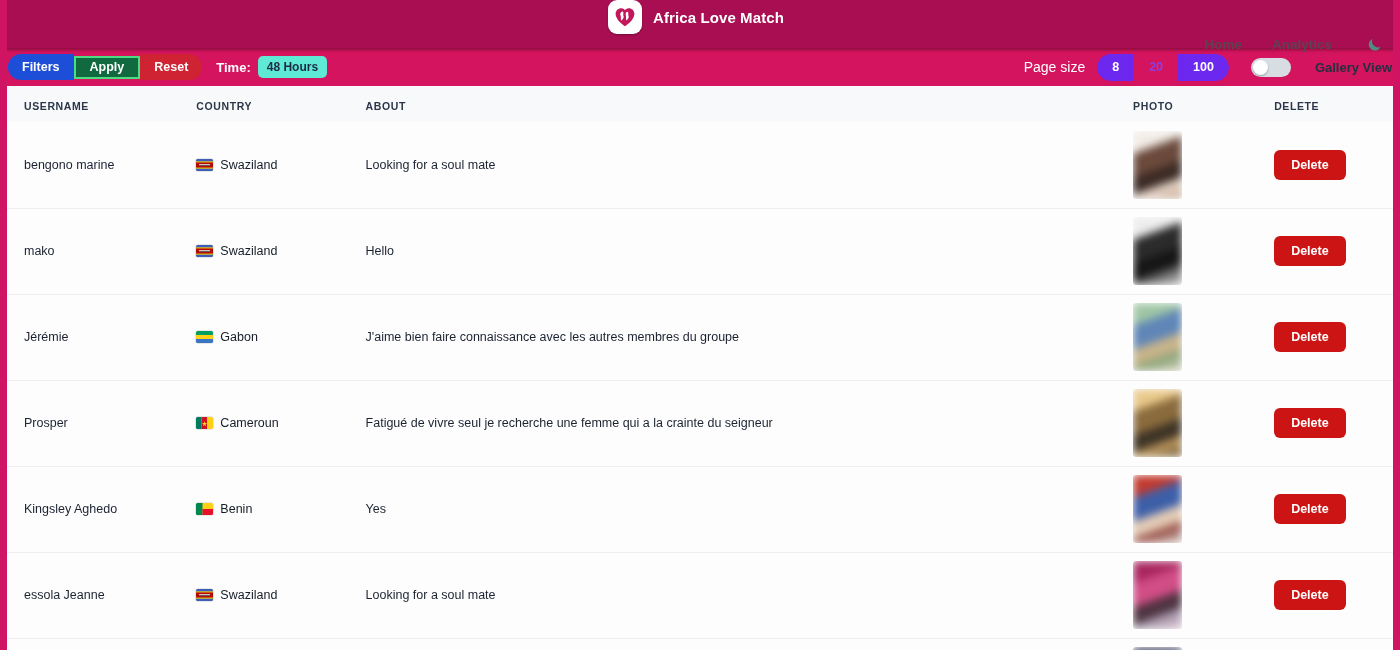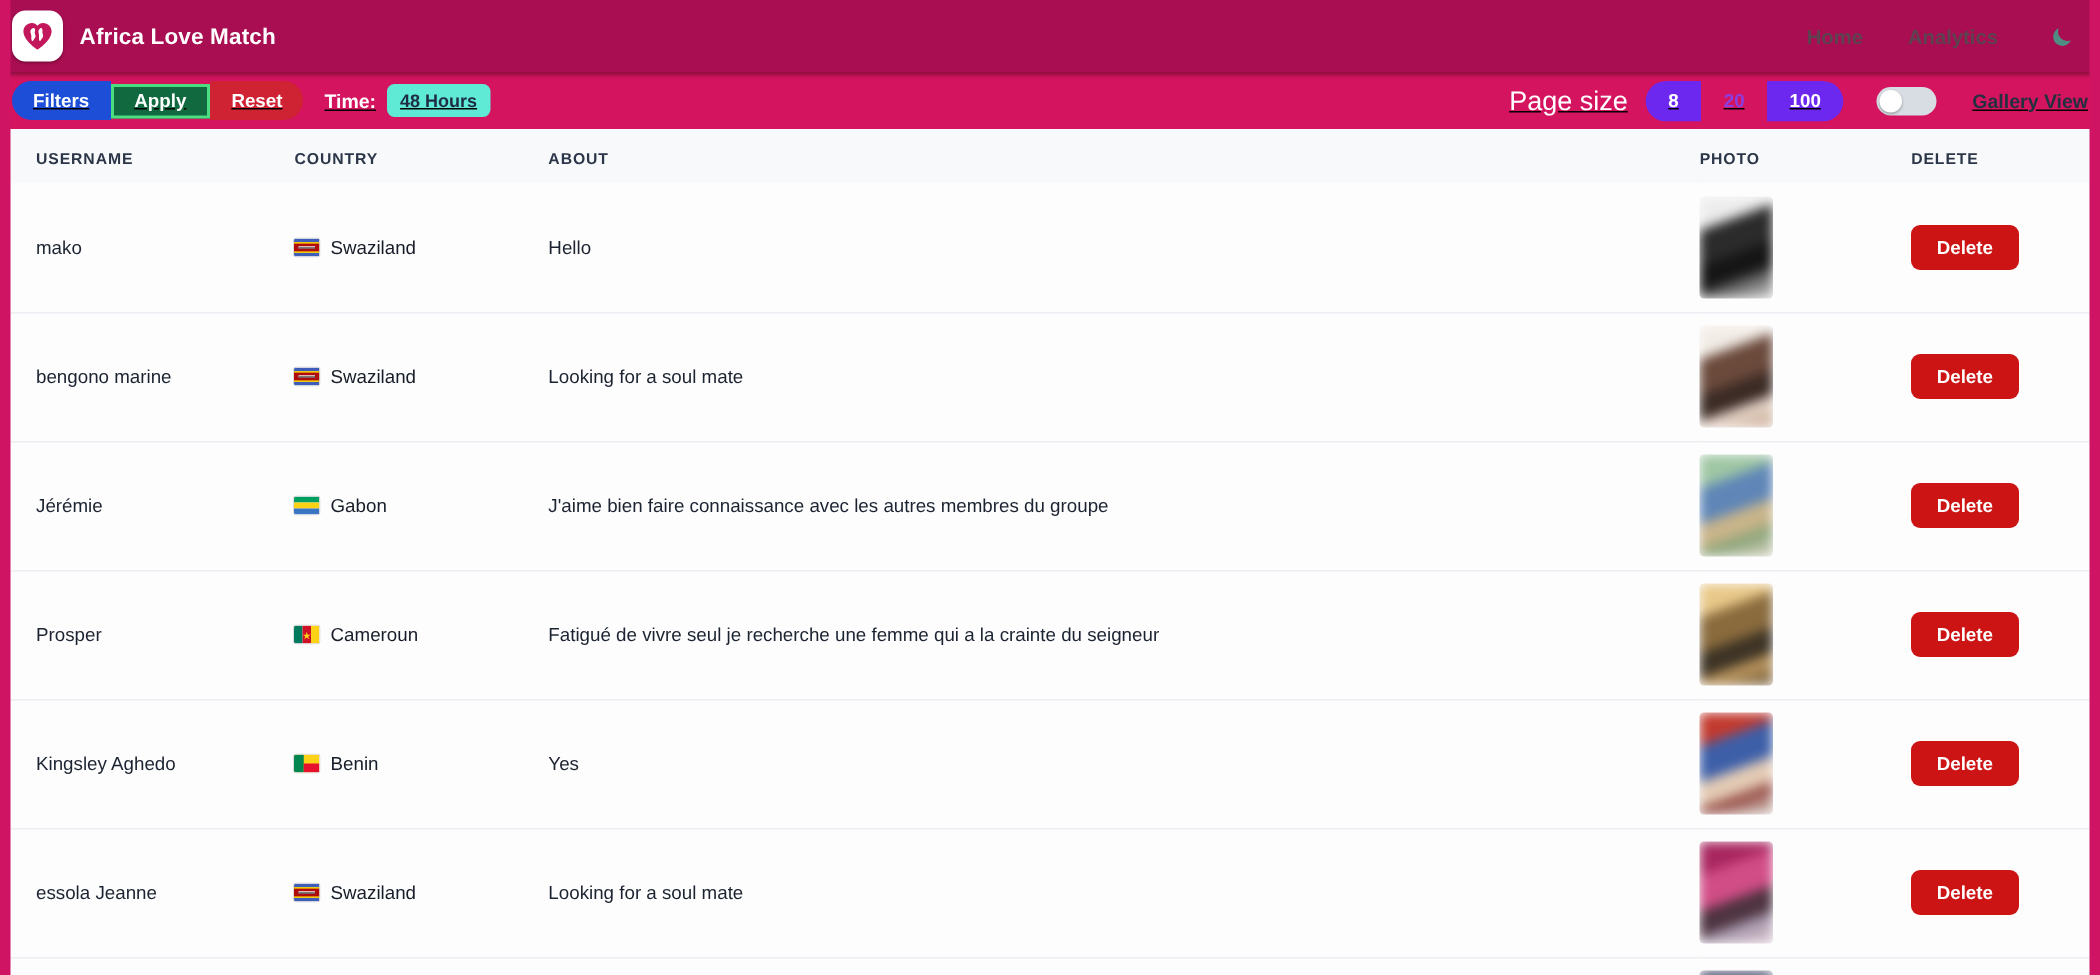--- a/index.html
+++ b/index.html
@@ -35,20 +35,21 @@
   
   .topbar {
     position: relative;
     height: 48px;
     background: #a80e51;
     display: flex;
     align-items: center;
     padding: 0 16px 0 8px;
     z-index: 20;
     box-shadow: 0 2px 3px rgba(0,0,0,0.35);
+    flex-direction: column;
   }
 
   .brand {
     display: flex;
     align-items: center;
     gap: 11px;
   }
 
   .logo-tile {
     width: 34px;
@@ -95,21 +96,20 @@
   }
 
   
   .toolbar {
     position: relative;
     height: 38px;
     background: #d4145f;
     display: flex;
     padding: 0 8px 0 8px;
     z-index: 15;
-    text-decoration: underline;
   }
 
   .toolbar-left {
     display: flex;
     align-items: center;
     gap: 0;
   }
 
   .btn {
     border: none;
@@ -167,21 +167,21 @@
 
   .toolbar-right {
     margin-left: auto;
     display: flex;
     align-items: center;
     gap: 0;
   }
 
   .pagesize-label {
     color: #ffffff;
-    font-size: 18px;
+    font-size: 14px;
     margin-right: 12px;
     white-space: nowrap;
   }
 
   .seg-group {
     display: flex;
     align-items: center;
     border-radius: 14px;
     overflow: hidden;
   }
@@ -409,20 +409,40 @@
       <thead>
         <tr>
           <th class="col-user">USERNAME</th>
           <th class="col-ctry">COUNTRY</th>
           <th class="col-about">ABOUT</th>
           <th class="col-photo">PHOTO</th>
           <th class="col-del">DELETE</th>
         </tr>
       </thead>
       <tbody id="tbody">
+          <tr>
+            <td class="c-user col-user">bengono marine</td>
+            <td class="c-ctry col-ctry">
+              <div class="ctry">
+                <span class="flag"><svg width="17" height="12" viewBox="0 0 17 12">
+                    <rect width="17" height="12" fill="#3e5eb9"></rect>
+                    <rect y="2.4" width="17" height="7.2" fill="#ffd900"></rect>
+                    <rect y="3.4" width="17" height="5.2" fill="#b10c0c"></rect>
+                    <rect x="3" y="5.2" width="11" height="1.5" fill="#ffffff"></rect>
+                    <rect x="3" y="5.9" width="11" height="0.8" fill="#333"></rect>
+                  </svg></span>
+                <span>Swaziland</span>
+              </div>
+            </td>
+            <td class="c-about col-about">Looking for a soul mate</td>
+            <td class="c-photo col-photo"><span><div class="thumb-frame">
+                  <div class="thumb" style="background:linear-gradient(160deg, #f2ece6 0%, #f2ece6 26%, #6b4a3c 27%, #6b4a3c 54%, #3b2a24 55%, #3b2a24 74%, #e8d9cf 75%, #c9a992 100%);"></div>
+                </div></span></td>
+            <td class="c-del col-del"><button class="btn-delete">Delete</button></td>
+          </tr>
           <tr>
             <td class="c-user col-user">mako</td>
             <td class="c-ctry col-ctry">
               <div class="ctry">
                 <span class="flag"><svg width="17" height="12" viewBox="0 0 17 12">
                     <rect width="17" height="12" fill="#3e5eb9"></rect>
                     <rect y="2.4" width="17" height="7.2" fill="#ffd900"></rect>
                     <rect y="3.4" width="17" height="5.2" fill="#b10c0c"></rect>
                     <rect x="3" y="5.2" width="11" height="1.5" fill="#ffffff"></rect>
                     <rect x="3" y="5.9" width="11" height="0.8" fill="#333"></rect>
@@ -430,40 +450,20 @@
                 <span>Swaziland</span>
               </div>
             </td>
             <td class="c-about col-about">Hello</td>
             <td class="c-photo col-photo"><span><div class="thumb-frame">
                   <div class="thumb" style="background:linear-gradient(160deg, #ececec 0%, #ececec 26%, #2b2b2b 27%, #2b2b2b 54%, #151515 55%, #151515 74%, #4a4a4a 75%, #cfcfcf 100%);"></div>
                 </div></span></td>
             <td class="c-del col-del"><button class="btn-delete">Delete</button></td>
           </tr>
           <tr>
-            <td class="c-user col-user">bengono marine</td>
-            <td class="c-ctry col-ctry">
-              <div class="ctry">
-                <span class="flag"><svg width="17" height="12" viewBox="0 0 17 12">
-                    <rect width="17" height="12" fill="#3e5eb9"></rect>
-                    <rect y="2.4" width="17" height="7.2" fill="#ffd900"></rect>
-                    <rect y="3.4" width="17" height="5.2" fill="#b10c0c"></rect>
-                    <rect x="3" y="5.2" width="11" height="1.5" fill="#ffffff"></rect>
-                    <rect x="3" y="5.9" width="11" height="0.8" fill="#333"></rect>
-                  </svg></span>
-                <span>Swaziland</span>
-              </div>
-            </td>
-            <td class="c-about col-about">Looking for a soul mate</td>
-            <td class="c-photo col-photo"><span><div class="thumb-frame">
-                  <div class="thumb" style="background:linear-gradient(160deg, #f2ece6 0%, #f2ece6 26%, #6b4a3c 27%, #6b4a3c 54%, #3b2a24 55%, #3b2a24 74%, #e8d9cf 75%, #c9a992 100%);"></div>
-                </div></span></td>
-            <td class="c-del col-del"><button class="btn-delete">Delete</button></td>
-          </tr>
-          <tr>
             <td class="c-user col-user">Jérémie</td>
             <td class="c-ctry col-ctry">
               <div class="ctry">
                 <span class="flag"><svg width="17" height="12" viewBox="0 0 17 12">
                     <rect width="17" height="4" fill="#009e60"></rect>
                     <rect y="4" width="17" height="4" fill="#fcd116"></rect>
                     <rect y="8" width="17" height="4" fill="#3a75c4"></rect>
                   </svg></span>
                 <span>Gabon</span>
               </div>

